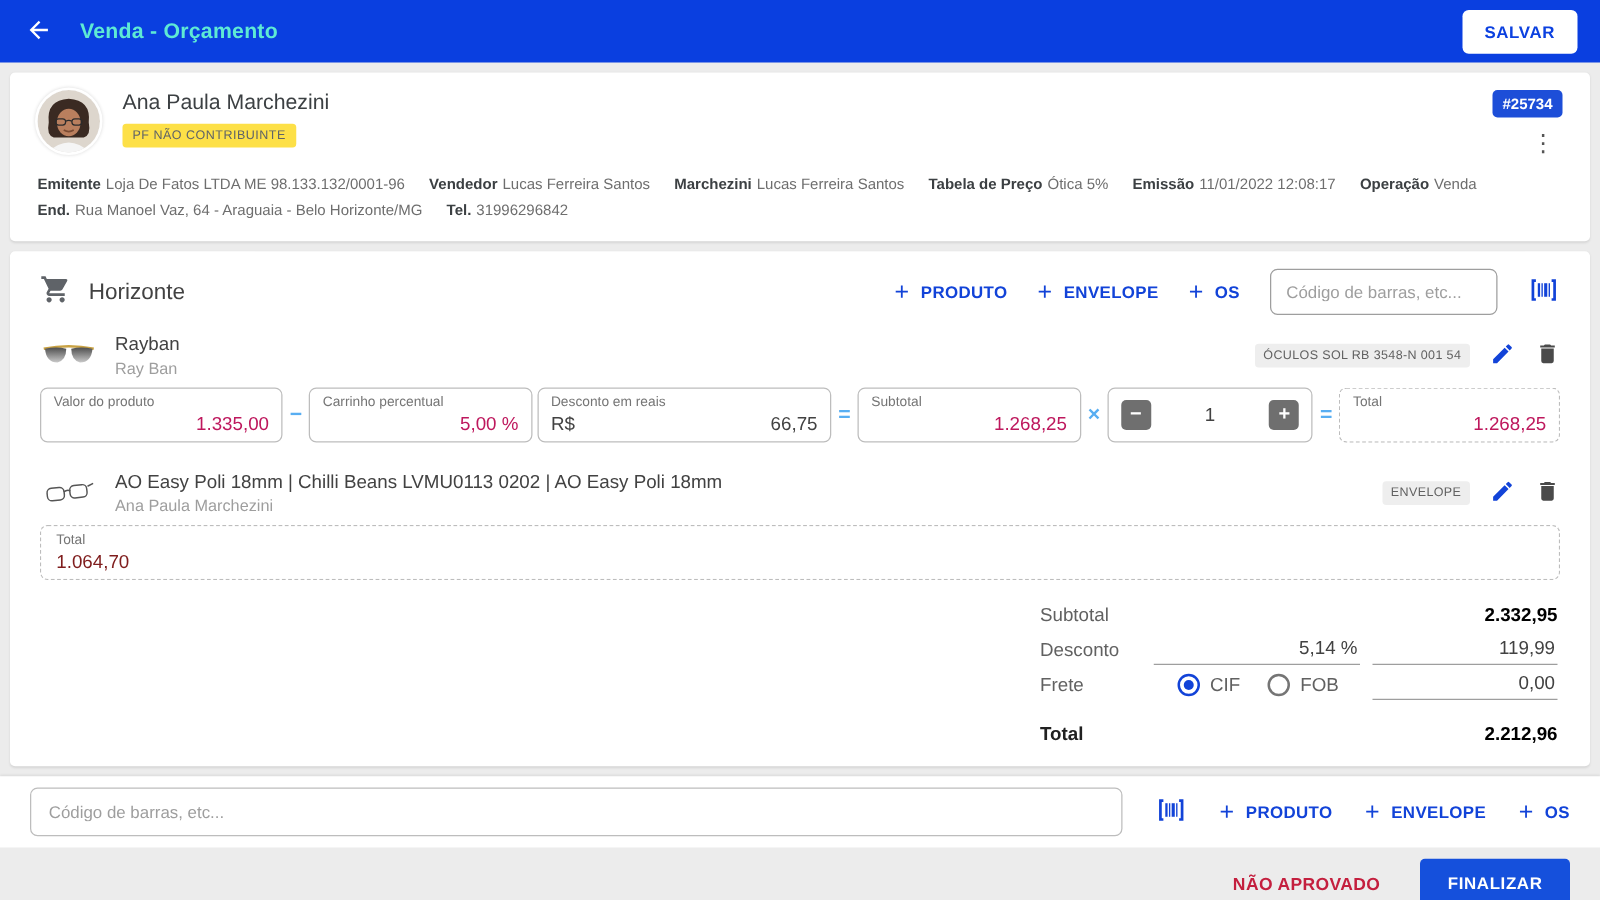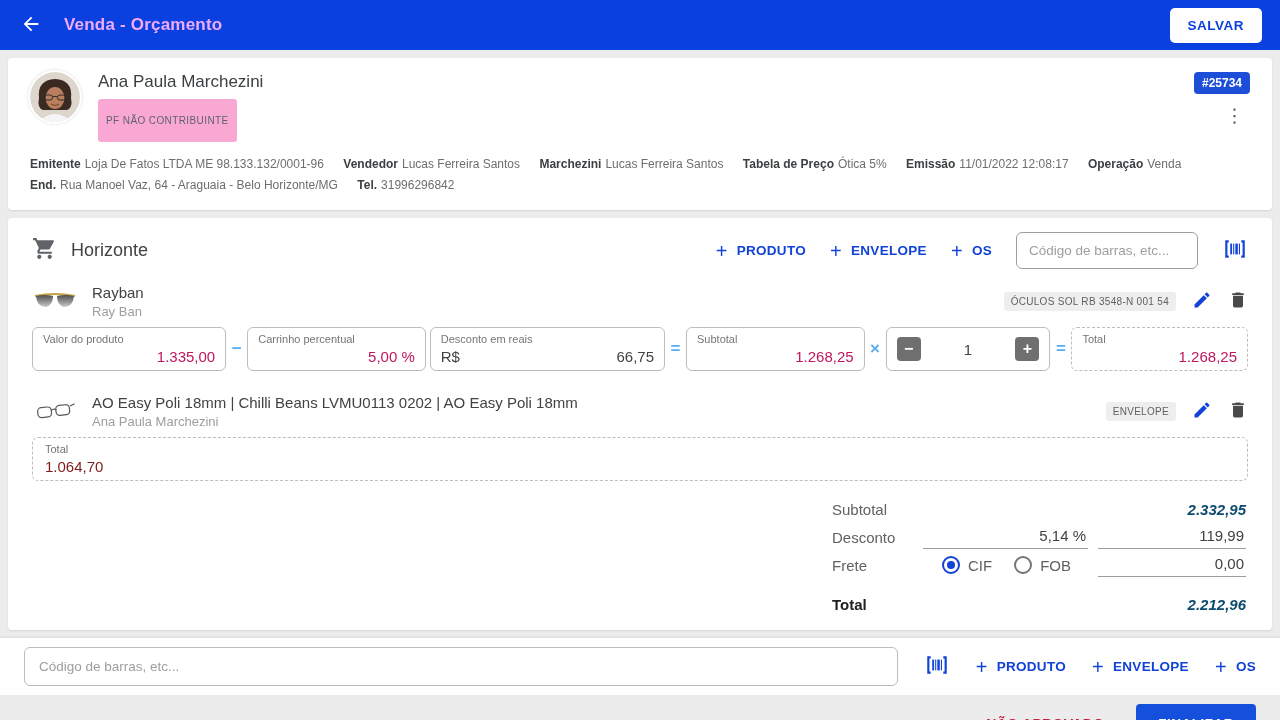--- a/index.html
+++ b/index.html
@@ -2,33 +2,33 @@
 <html><head>
 <meta charset="utf-8">
 <style>
   * { box-sizing: border-box; margin: 0; padding: 0; }
   html,body { width:1280px; height:720px; overflow:hidden; }
   body { background:#ececec; font-family:"Liberation Sans", sans-serif; color:#424242; }
 
   
   .topbar { height:50px; background:#0a3fe0; display:flex; align-items:center; padding:0 18px; gap:20px; }
   .back-btn { width:26px; height:26px; display:flex; align-items:center; justify-content:center; cursor:pointer; background:none; border:none; }
-  .topbar-title { color:#f0abfc; font-size:17px; font-weight:700; letter-spacing:.2px; }
+  .topbar-title { color:#5eead4; font-size:17px; font-weight:700; letter-spacing:.2px; }
   .save-btn { margin-left:auto; background:#fff; color:#0c41e0; font-weight:700; font-size:13.5px; padding:10px 18px; border-radius:5px; border:none; letter-spacing:.5px; cursor:pointer; }
 
   
   .card { background:#fff; border-radius:4px; margin:8px; box-shadow:0 1px 2px rgba(0,0,0,.10); }
 
   
   .customer-card { padding:14px 22px 14px; }
   .cust-top { display:flex; align-items:flex-start; }
   .avatar { width:50px; height:50px; border-radius:50%; overflow:hidden; box-shadow:0 0 0 2px #fff, 0 0 3px 2px rgba(0,0,0,.15); flex:0 0 auto; }
   .cust-id { margin-left:18px; }
   .cust-name { font-size:17px; font-weight:500; color:#3c4043; }
-  .chip { display:inline-block; background:#f9a8d4; color:#5f6368; font-size:10px; font-weight:500; letter-spacing:.4px; padding:16px 8px; border-radius:3px; margin-top:7px; }
+  .chip { display:inline-block; background:#fde047; color:#5f6368; font-size:10px; font-weight:500; letter-spacing:.4px; padding:4px 8px; border-radius:3px; margin-top:7px; }
   .cust-right { margin-left:auto; display:flex; flex-direction:column; align-items:flex-end; gap:12px; }
   .order-badge { background:#1d4ed8; color:#fff; font-size:12px; font-weight:700; padding:4px 8px; border-radius:4px; }
   .kebab { font-size:19px; color:#555; margin-right:6px; line-height:1; cursor:pointer; background:none; border:none; }
   .cust-info { margin-top:12px; font-size:12px; line-height:21px; }
   .info-pair { margin-right:16px; white-space:nowrap; }
   .info-label { font-weight:700; color:#3c4043; margin-right:4px; }
   .info-value { color:#6e6e6e; }
 
   
   .cart-card { padding:8px 0 12px; }
@@ -63,21 +63,21 @@
 
   .row2 { margin-top:8px; }
   .fullwidth-total { margin:4px 24px 0; border:1px dashed #bdbdbd; border-radius:6px; height:44px; padding:5px 12px; display:flex; flex-direction:column; justify-content:space-between; }
   .fullwidth-total .flabel { font-size:11px; color:#757575; }
   .fullwidth-total .fvalue { font-size:15px; color:#7f1d1d; text-align:left; }
 
   
   .summary { width:414px; margin:14px 26px 0 auto; font-size:15px; }
   .srow { display:flex; align-items:center; height:28px; }
   .slabel { color:#616161; width:88px; flex:0 0 auto; }
-  .sval-strong { margin-left:auto; font-weight:700; color:#0c4a6e;font-style:italic; }
+  .sval-strong { margin-left:auto; font-weight:700; color:#000000; }
   .uinput { border:none; border-bottom:1px solid #9e9e9e; font-size:15px; color:#424242; text-align:right; padding:2px 2px 4px; background:transparent; outline:none; }
   .pct-input { width:165px; margin-left:auto; }
   .val-input { width:148px; margin-left:10px; }
   .radio-group { display:flex; align-items:center; gap:8px; margin-left:22px; }
   .radio { width:18px; height:18px; border-radius:50%; border:2px solid #757575; position:relative; cursor:pointer; flex:0 0 auto; }
   .radio.selected { border-color:#1243d8; }
   .radio.selected::after { content:""; position:absolute; left:3px; top:3px; width:8px; height:8px; border-radius:50%; background:#1243d8; }
   .radio-label { color:#616161; margin-right:14px; }
   .total-row { margin-top:11px; }
   .total-row .slabel { color:#212121; font-weight:700; }

